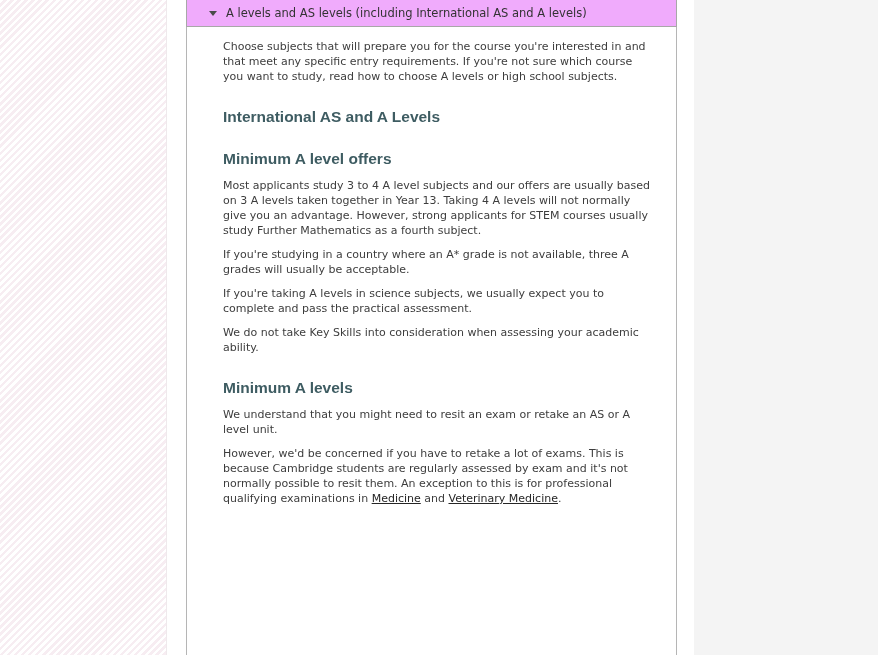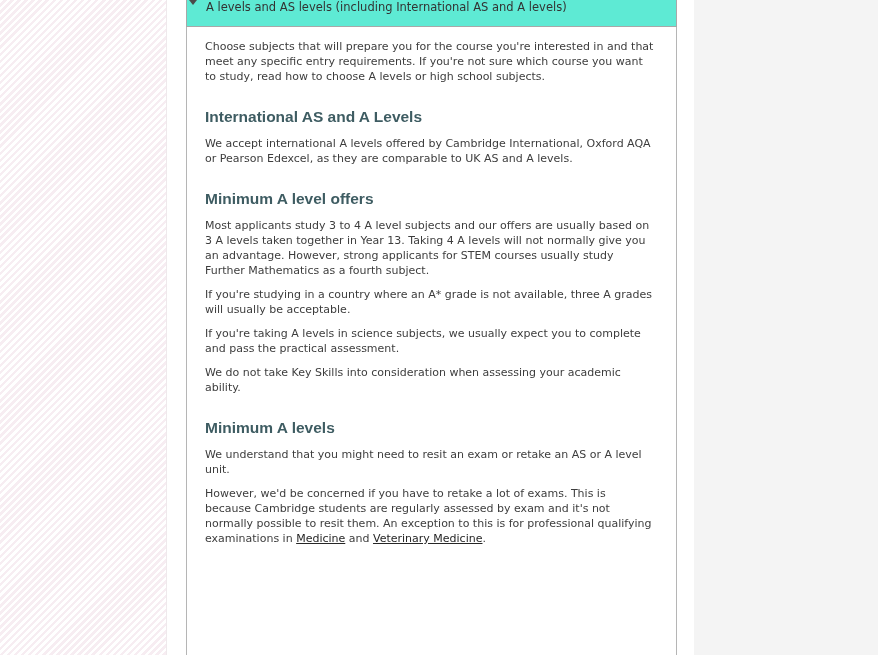--- a/index.html
+++ b/index.html
@@ -38,25 +38,26 @@
   .accordion {
     position: absolute;
     left: 186px;
     top: 0;
     width: 491px;
   }
   .accordion-header {
     box-sizing: border-box;
     width: 491px;
     height: 27px;
-    background: #5eead4;
+    background: #f0abfc;
     border: 1px solid #a8a8a8;
     border-top: none;
     display: flex;
-    padding-left: 2px;
+    align-items: center;
+    padding-left: 22px;
     cursor: pointer;
   }
   .triangle-down {
     width: 0;
     height: 0;
     border-left: 4px solid transparent;
     border-right: 4px solid transparent;
     border-top: 5px solid #4a4a4a;
     margin-right: 9px;
     flex: 0 0 auto;
@@ -66,21 +67,21 @@
     color: #333333;
     white-space: nowrap;
   }
   .accordion-body {
     box-sizing: border-box;
     width: 491px;
     min-height: 628px;
     background: #ffffff;
     border-left: 1px solid #b5b5b5;
     border-right: 1px solid #b5b5b5;
-    padding: 12px 22px 18px 18px;
+    padding: 12px 22px 18px 36px;
   }
   .body-paragraph {
     font-size: 11px;
     line-height: 15px;
     color: #3d3d3d;
     margin: 0 0 9px 0;
   }
   .section-heading {
     font-family: "Liberation Sans", sans-serif;
     font-weight: bold;
@@ -103,21 +104,20 @@
 <div class="stripe-rail"></div>
 
 <div class="accordion">
   <div class="accordion-header">
     <span class="triangle-down"></span>
     <span class="accordion-title">A levels and AS levels (including International AS and A levels)</span>
   </div>
   <div class="accordion-body">
       <p class="body-paragraph">Choose subjects that will prepare you for the course you're interested in and that meet any specific entry requirements. If you're not sure which course you want to study, read how to choose A levels or high school subjects.</p>
       <h2 class="section-heading">International AS and A Levels</h2>
-      <p class="body-paragraph">We accept international A levels offered by Cambridge International, Oxford AQA or Pearson Edexcel, as they are comparable to UK AS and A levels.</p>
       <h2 class="section-heading">Minimum A level offers</h2>
       <p class="body-paragraph">Most applicants study 3 to 4 A level subjects and our offers are usually based on 3 A levels taken together in Year 13. Taking 4 A levels will not normally give you an advantage. However, strong applicants for STEM courses usually study Further Mathematics as a fourth subject.</p>
       <p class="body-paragraph">If you're studying in a country where an A* grade is not available, three A grades will usually be acceptable.</p>
       <p class="body-paragraph">If you're taking A levels in science subjects, we usually expect you to complete and pass the practical assessment.</p>
       <p class="body-paragraph">We do not take Key Skills into consideration when assessing your academic ability.</p>
       <h2 class="section-heading">Minimum A levels</h2>
       <p class="body-paragraph">We understand that you might need to resit an exam or retake an AS or A level unit.</p>
       <p class="body-paragraph">However, we'd be concerned if you have to retake a lot of exams. This is because Cambridge students are regularly assessed by exam and it's not normally possible to resit them. An exception to this is for professional qualifying examinations in <a class="inline-link" href="#">Medicine</a> and <a class="inline-link" href="#">Veterinary Medicine</a>.</p>
     </div>
 </div>

